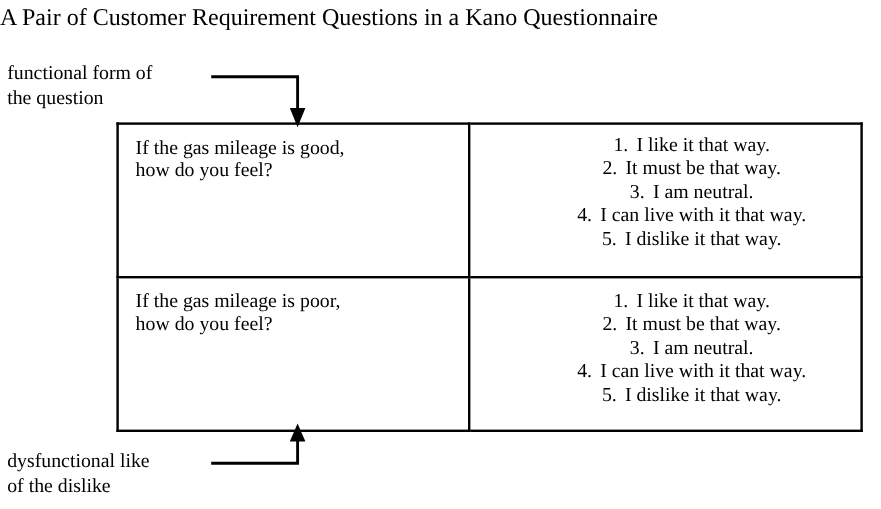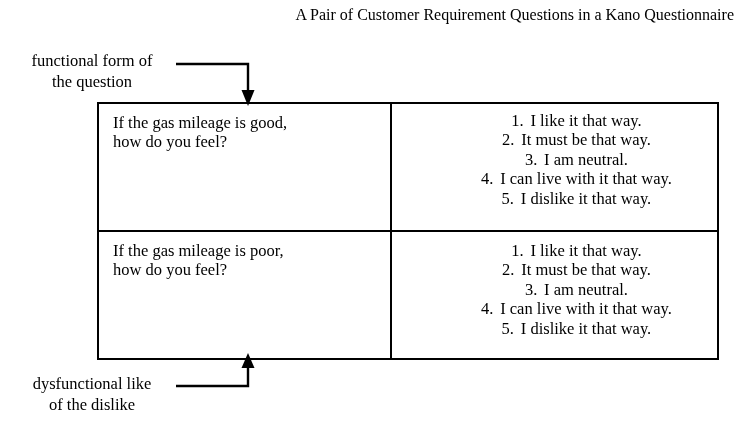--- a/index.html
+++ b/index.html
@@ -15,32 +15,32 @@
     font-family: "Liberation Serif", "DejaVu Serif", serif;
     color: #000000;
   }
 
   
   #figure-title {
     position: absolute;
     left: 0;
     top: 5px;
     width: 734px;
-    text-align: right;
-    font-size: 16px;
+    text-align: left;
+    font-size: 20px;
     line-height: 20px;
     white-space: nowrap;
   }
 
   
   .callout-label {
     position: absolute;
     font-size: 16.5px;
     line-height: 21px;
-    text-align: center;
+    text-align: left;
     white-space: nowrap;
   }
   #functional-label {
     left: 6px;
     top: 50px;
     width: 172px;
   }
   #dysfunctional-label {
     left: 6px;
     top: 373px;

